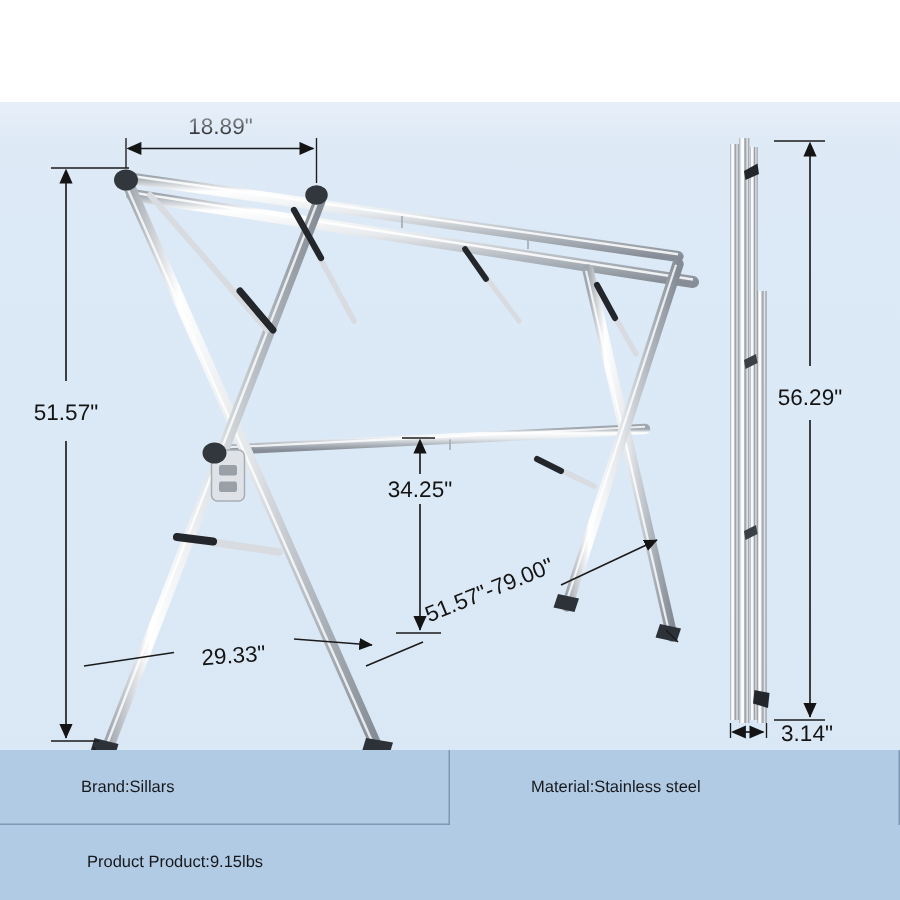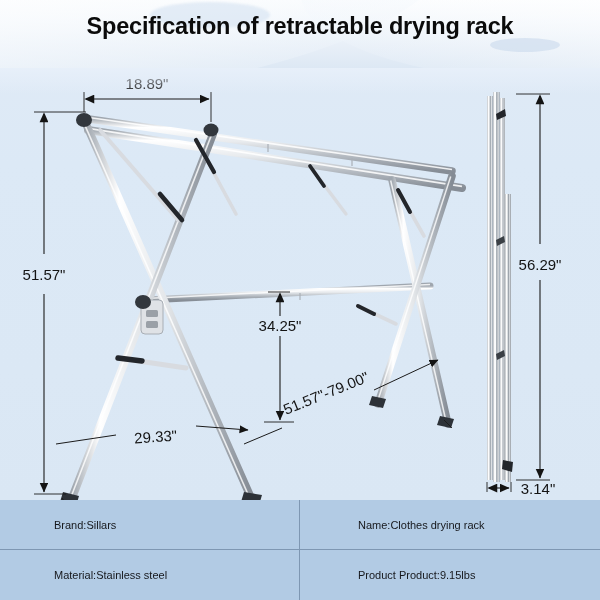--- a/index.html
+++ b/index.html
@@ -105,27 +105,20 @@
     position: absolute;
     left: 0; top: 500px; width: 600px; height: 2px;
     background: #a9c3de;
   }
 </style>
 </head>
 <body>
 
 <div id="page">
 
-  <div class="header">
-    <div class="swoosh1"></div>
-    <div class="swoosh2"></div>
-    <div class="swoosh3"></div>
-    <div class="swoosh4"></div>
-    <div class="title">Specification of retractable drying rack</div>
-  </div>
 
   <div class="stage">
     <div class="stage-fade"></div>
 
     <svg width="600" height="432" viewBox="0 0 600 432">
       <defs>
         <linearGradient id="tubeH" x1="0" y1="0" x2="0" y2="1">
           <stop offset="0%" stop-color="#9fa6ae"></stop>
           <stop offset="18%" stop-color="#ffffff"></stop>
           <stop offset="45%" stop-color="#e8ebee"></stop>
@@ -302,18 +295,17 @@
         <path d="M511,414 L511,424" stroke="#1b1b1b" stroke-width="0.9"></path>
         <path d="M489,420 L509,420" stroke="#1b1b1b" stroke-width="1.1" marker-start="url(#arrStart)" marker-end="url(#arrEnd)"></path>
         <text x="538" y="426" font-family="Liberation Sans, sans-serif" font-size="15" fill="#141414" text-anchor="middle">3.14"</text>
       </g>
     </svg>
   </div>
 
   <div class="table-top-edge"></div>
   <div class="spec-table">
     <div class="spec-cell left rowtop coll">Brand:Sillars</div>
-    <div class="spec-cell right rowtop">Name:Clothes drying rack</div>
     <div class="spec-cell left coll">Material:Stainless steel</div>
     <div class="spec-cell right">Product Product:9.15lbs</div>
   </div>
 
 </div>
 
 </body></html>

